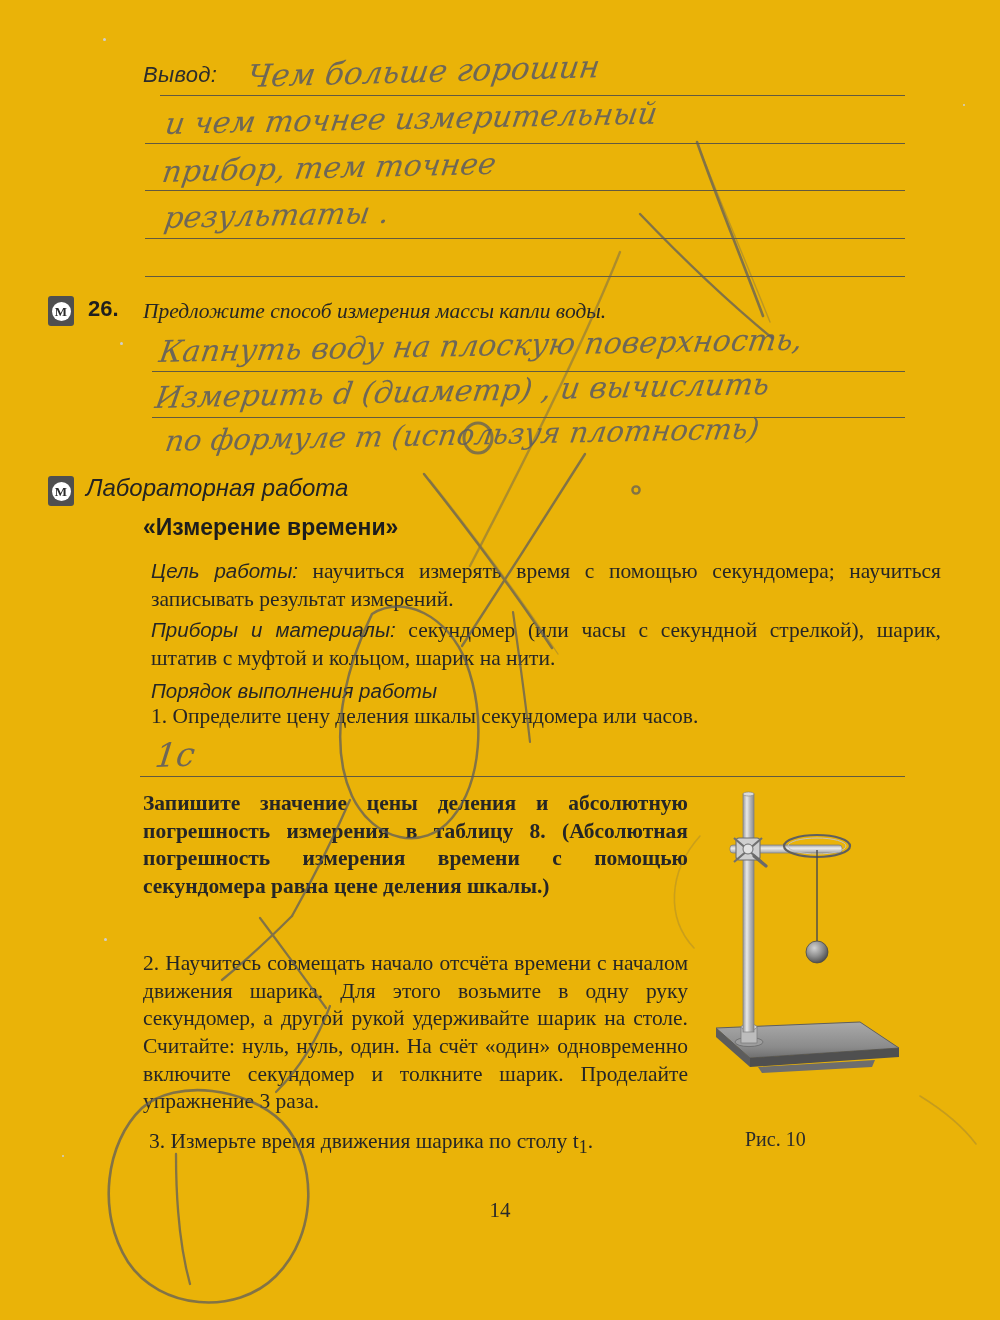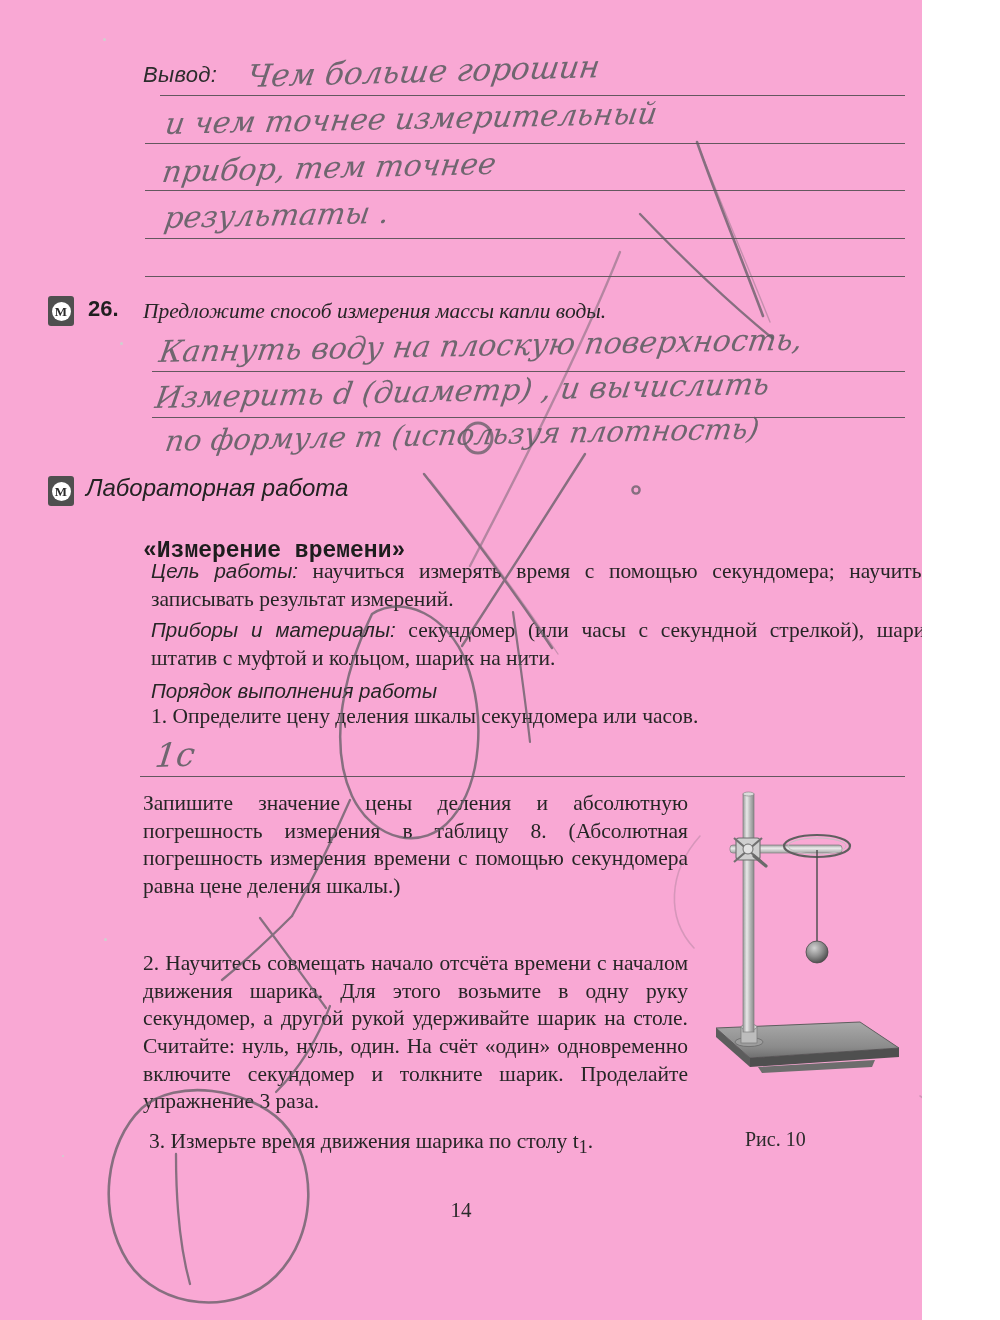--- a/index.html
+++ b/index.html
@@ -3,23 +3,23 @@
 <meta charset="utf-8">
 <title>Workbook page 14</title>
 <style>
   html, body {
     margin: 0;
     padding: 0;
     background: #ffffff;
   }
   .page {
     position: relative;
-    width: 922px;
+    width: 1000px;
     height: 1320px;
-    background: #f9a8d4;
+    background: #eab308;
     font-family: "Liberation Serif", "DejaVu Serif", serif;
     color: #2b2b2b;
     overflow: hidden;
   }
 
   
   .speck {
     position: absolute;
     background: #cfcfcf;
     border-radius: 50%;
@@ -90,22 +90,22 @@
     left: 86px;
     top: 474px;
     font-family: "Liberation Sans", sans-serif;
     font-style: italic;
     font-size: 24px;
     color: #232323;
   }
   .lab-name {
     position: absolute;
     left: 143px;
-    top: 538px;
-    font-family: Liberation Mono, monospace;
+    top: 514px;
+    font-family: Liberation Sans, sans-serif;
     font-weight: 700;
     font-size: 23px;
     color: #1d1d1d;
   }
   .para {
     position: absolute;
     font-size: 21.5px;
     line-height: 1.30;
     color: #262626;
     text-align: justify;
@@ -215,21 +215,21 @@
 
   <div class="para" style="left:143px; top:617px; width:790px;">
     <span class="ital">Приборы и материалы:</span><span> секундомер (или часы с секундной стрел­кой), шарик, штатив с муфтой и кольцом, шарик на нити.</span>
   </div>
 
   <div class="para" style="left:143px; top:703px; width:790px;">1. Определите цену деления шкалы секундомера или часов.</div>
 
   <div class="ruled" style="left:140px; top:776px; width:765px;"></div>
   <div class="hand" style="left:153px; top:736px; font-size:33px; transform:rotate(-2deg) skewX(-9deg);">1с</div>
 
-  <div class="narrow" style="left:143px; top:790px;">Запишите значение цены деления и абсолют­ную погрешность измерения в таблицу 8. (Аб­солютная погрешность измерения времени с помощью секундомера равна цене деления шкалы.)</div>
+  <div class="narrow" style="left:143px; top:790px;font-weight:bold;">Запишите значение цены деления и абсолют­ную погрешность измерения в таблицу 8. (Аб­солютная погрешность измерения времени с помощью секундомера равна цене деления шкалы.)</div>
 
   <div class="narrow" style="left:143px; top:950px;">2. Научитесь совмещать начало отсчёта вре­мени с началом движения шарика. Для этого возьмите в одну руку секундомер, а другой ру­кой удерживайте шарик на столе. Считайте: нуль, нуль, один. На счёт «один» одновремен­но включите секундомер и толкните шарик. Проделайте упражнение 3 раза.</div>
 
   <div class="narrow" style="left:149px; top:1128px; text-align:justify;">
     <span>3. Измерьте время движения шарика по сто­лу t</span><sub>1</sub><span>.</span>
   </div>
 
   <div class="figure">
     <svg width="215" height="330" viewBox="0 0 215 330" xmlns="http://www.w3.org/2000/svg">
       <defs>

